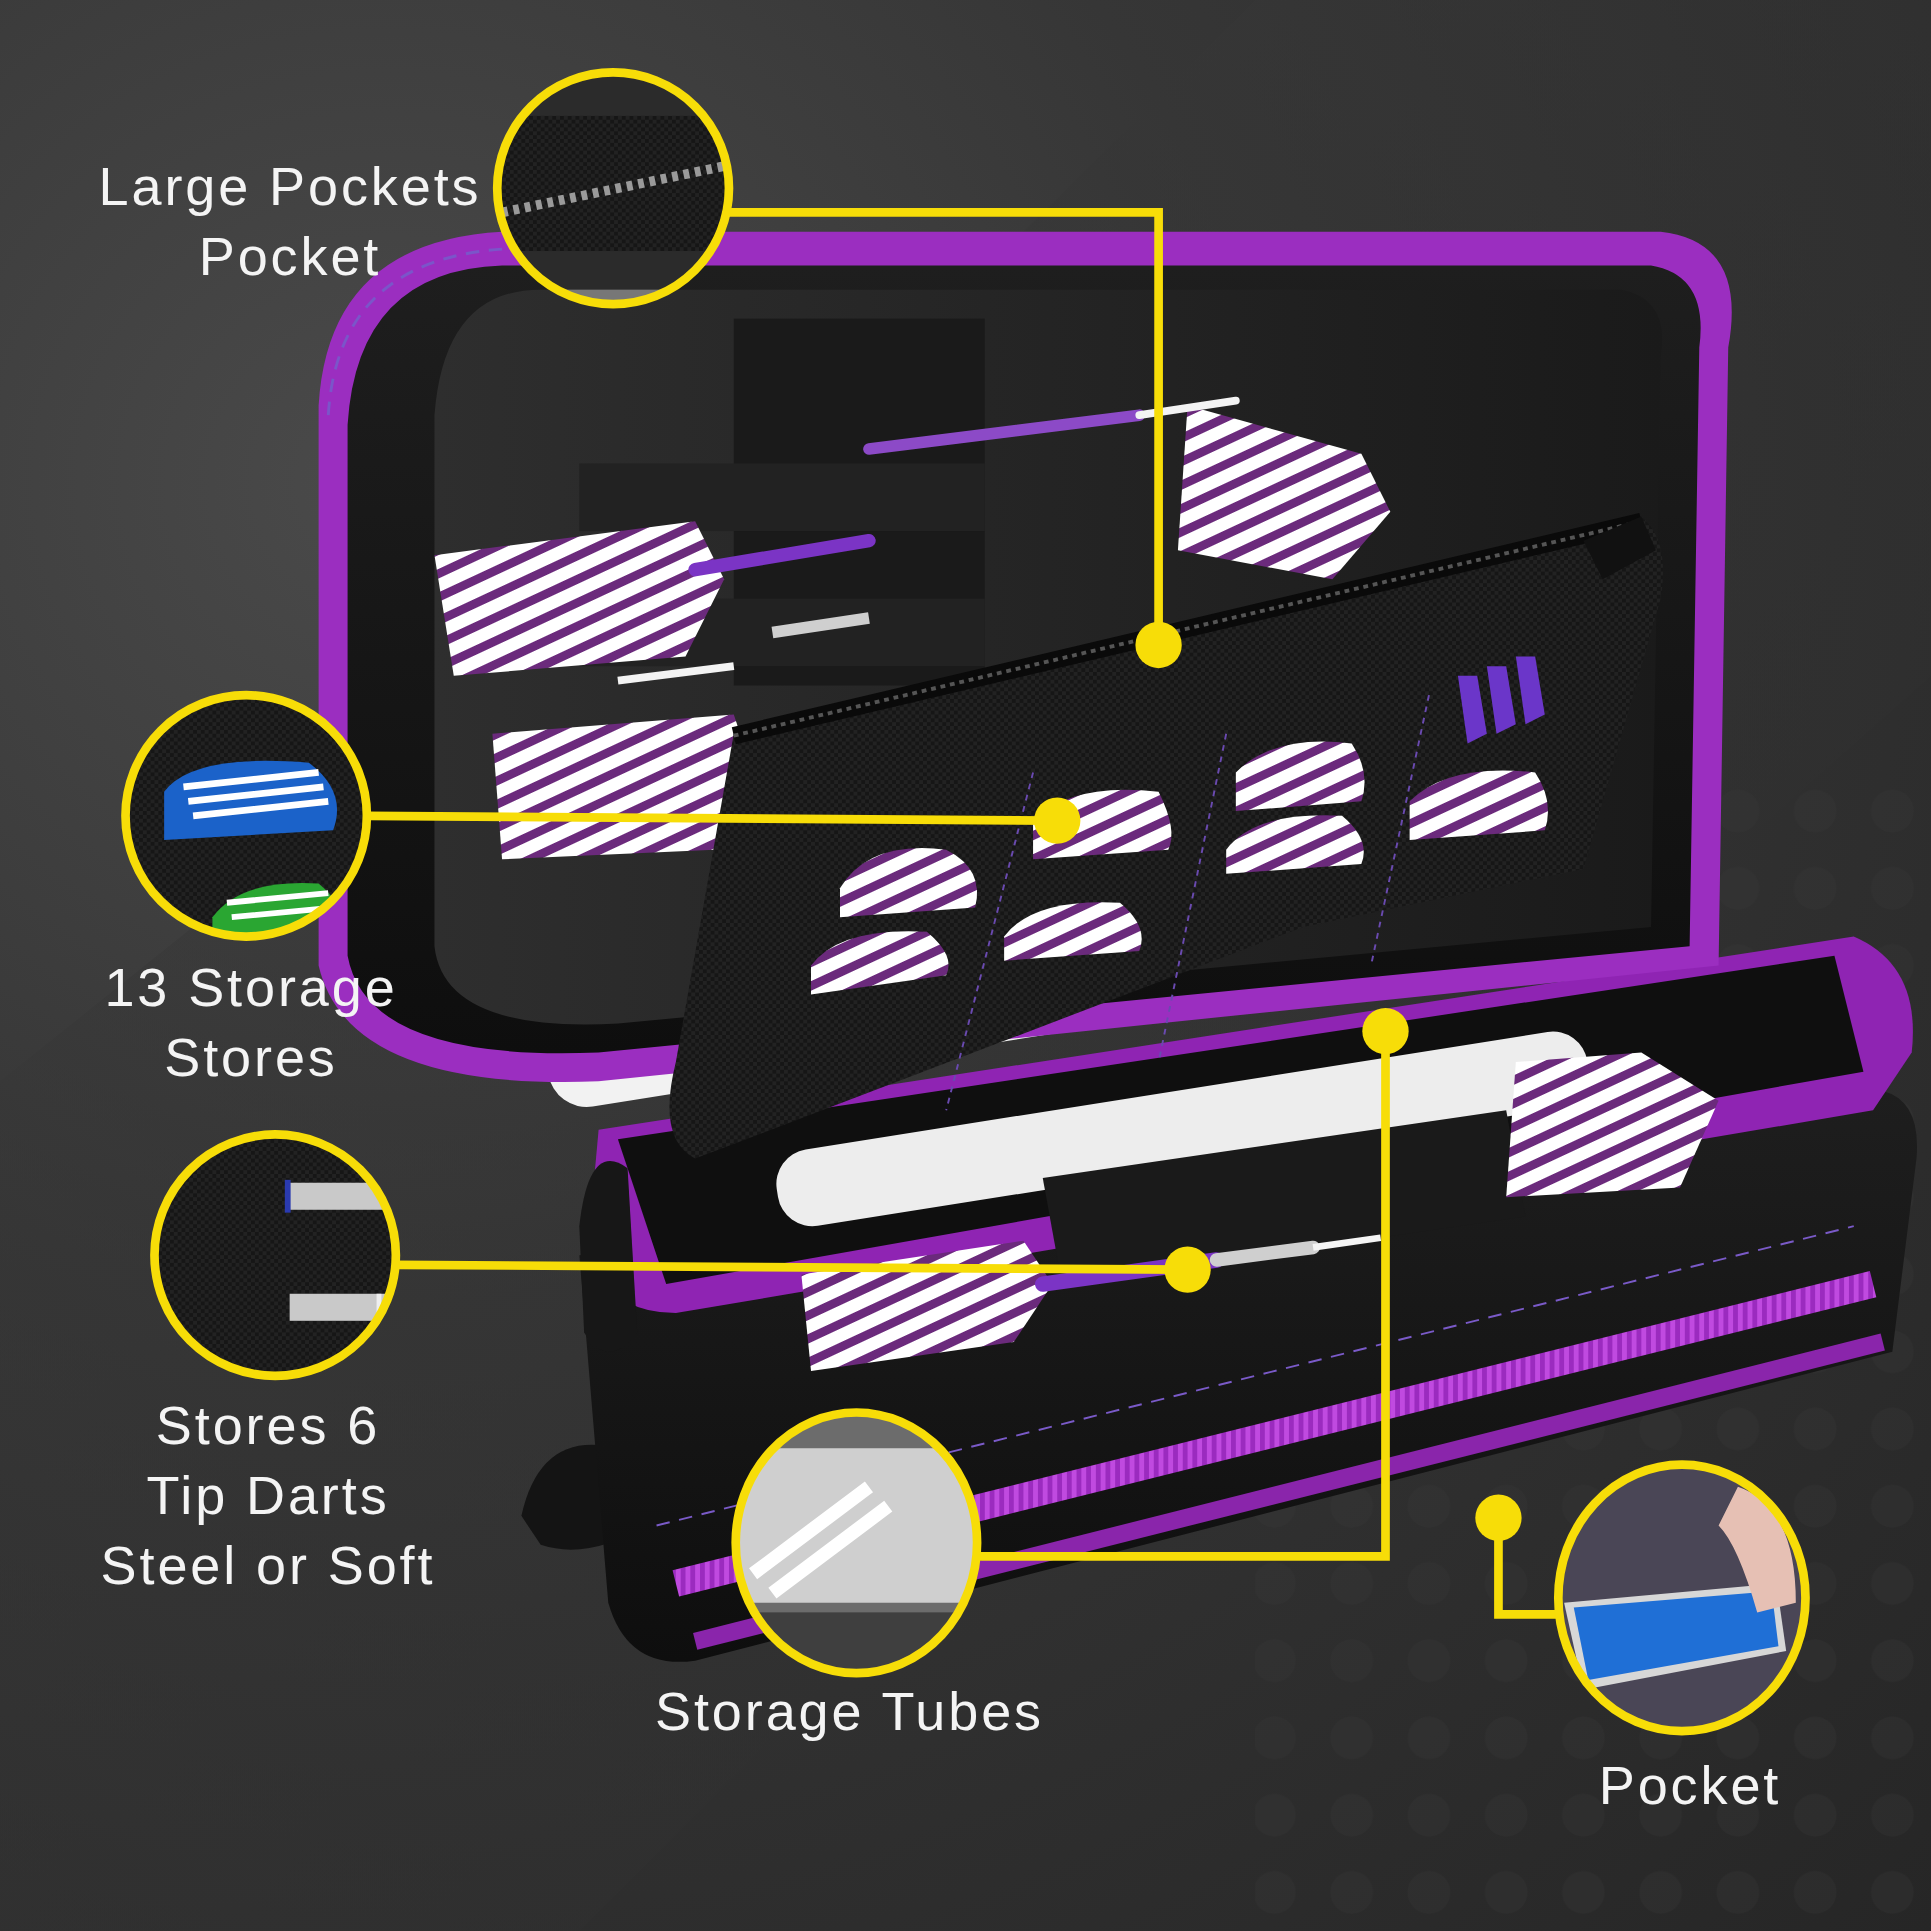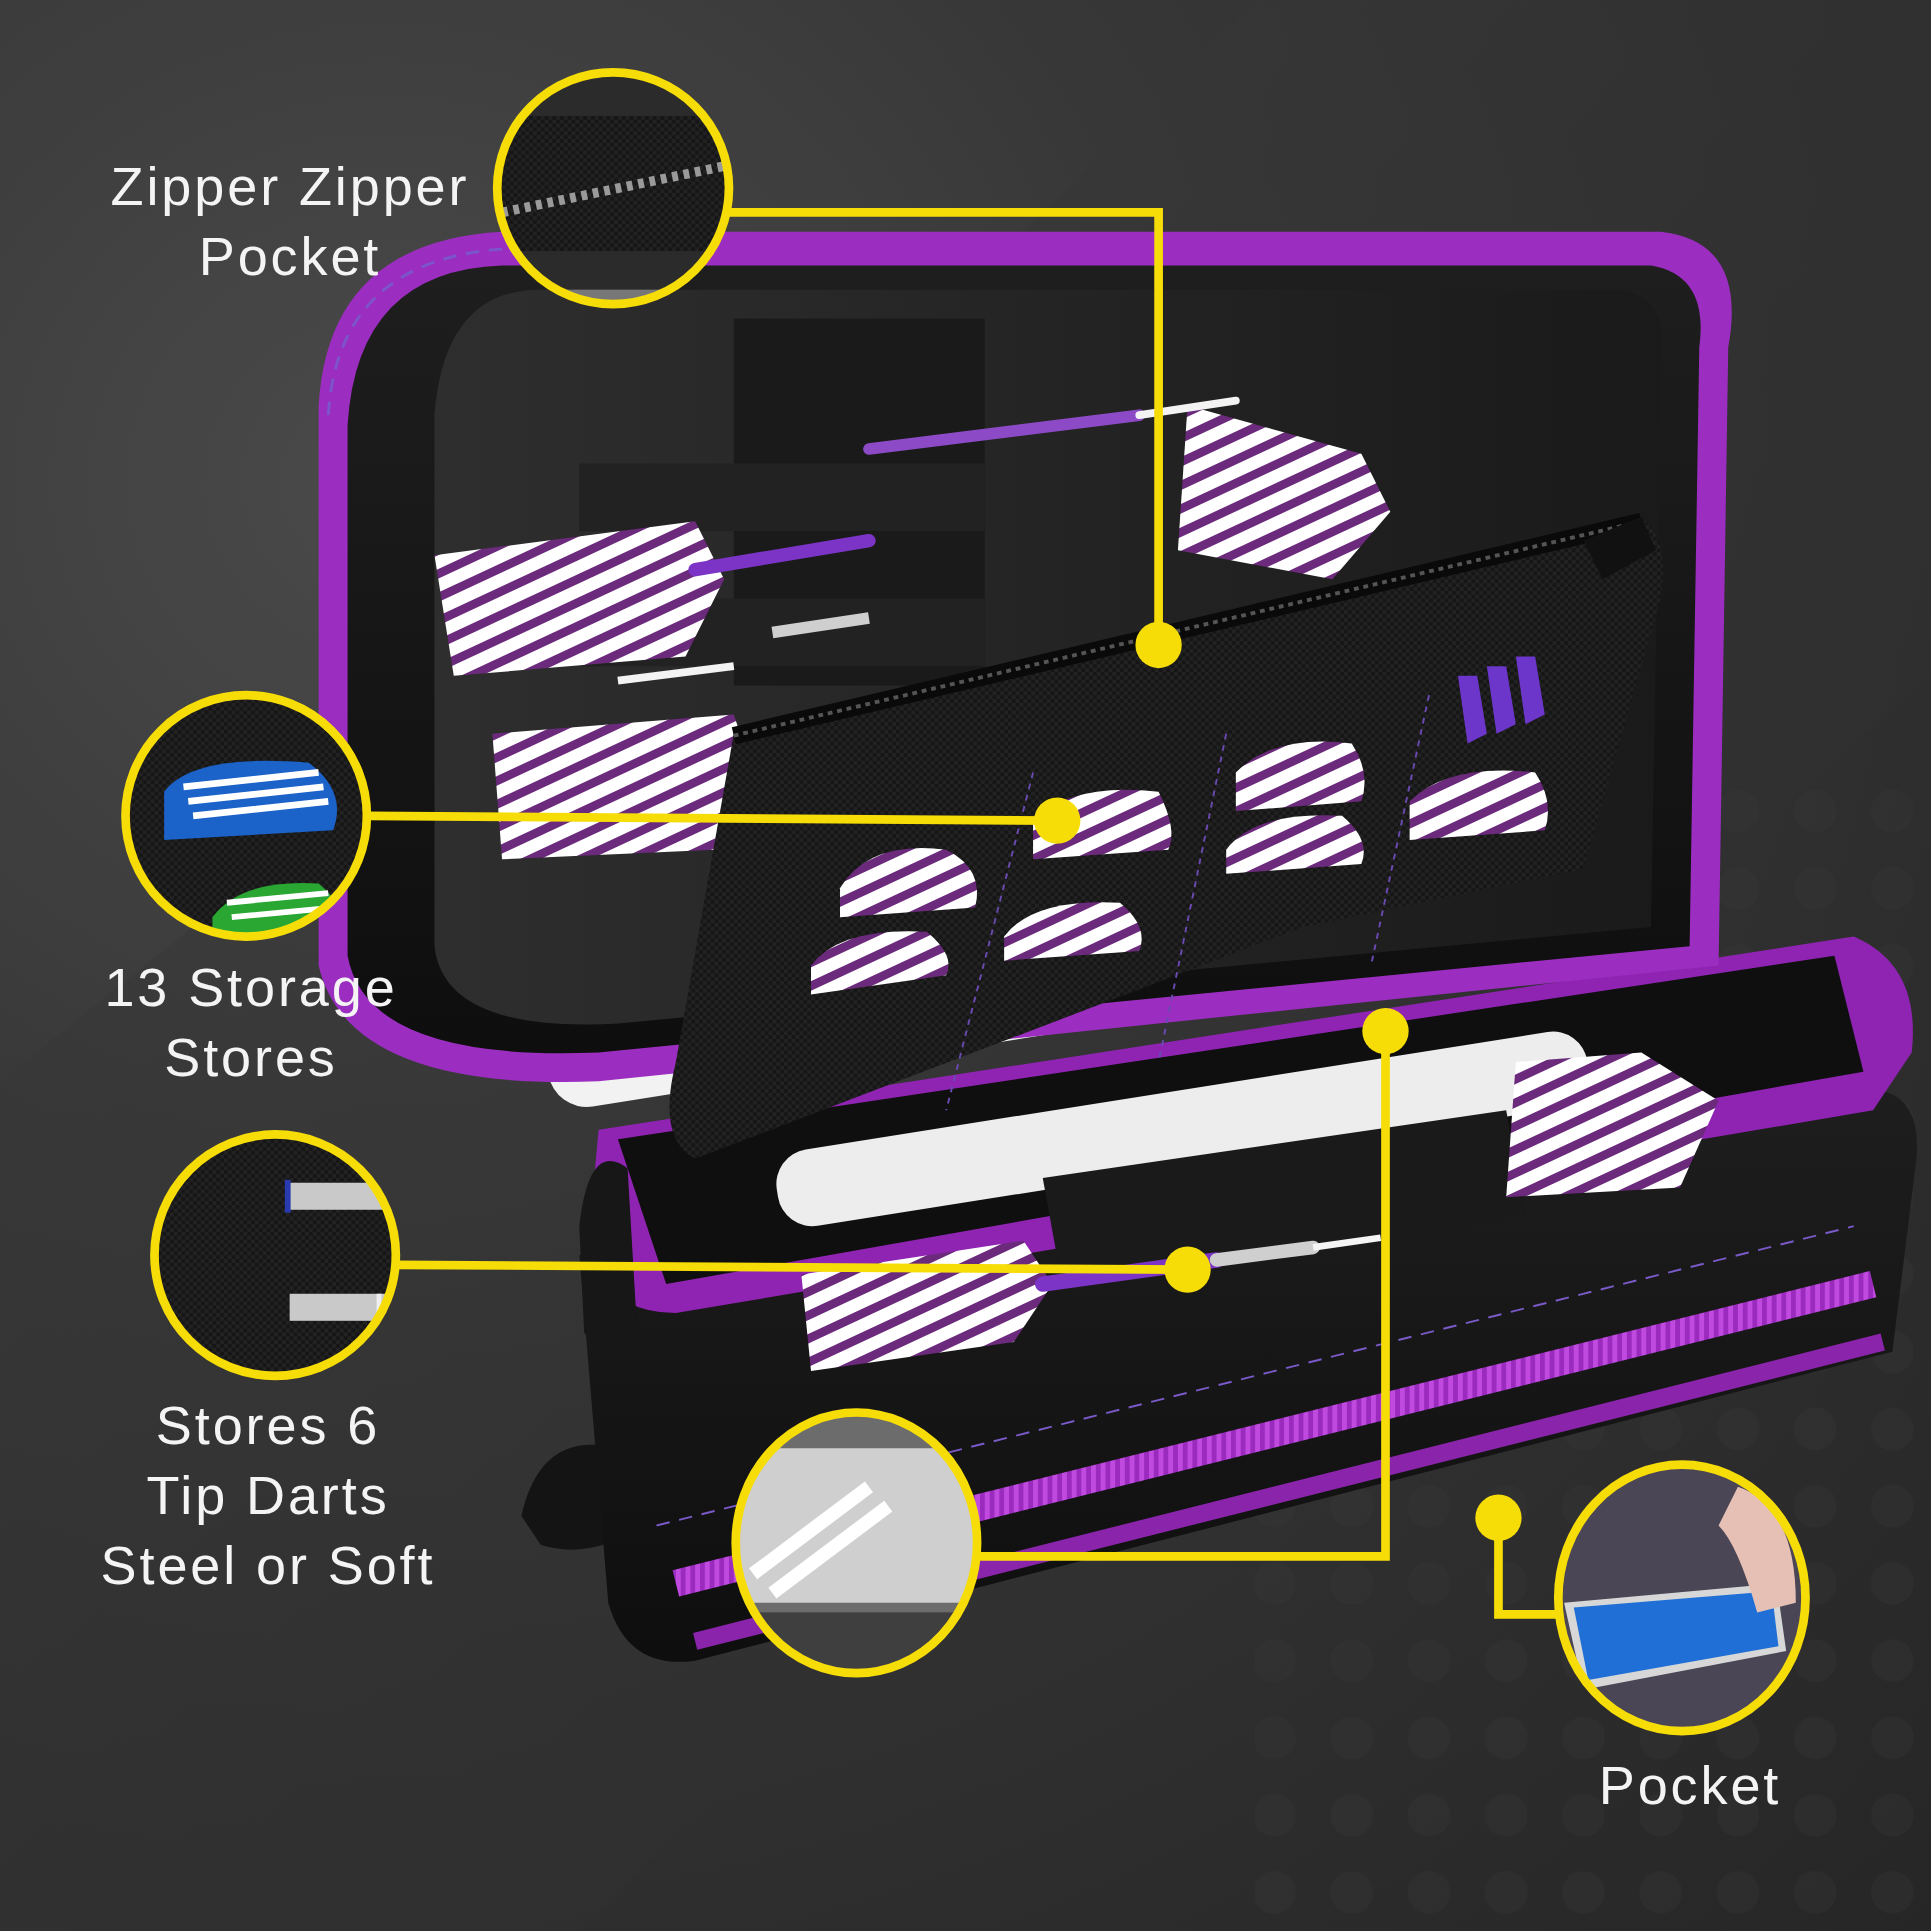--- a/index.html
+++ b/index.html
@@ -200,36 +200,37 @@
         <rect x="1600" y="1500" width="290" height="300" fill="#4a4656"></rect>
         <path d="M1620 1660 L1840 1640 L1850 1710 L1640 1750 Z" fill="#d7d7d7"></path>
         <path d="M1630 1665 L1835 1648 L1842 1705 L1645 1740 Z" fill="#1f6fd6"></path>
         <path d="M1800 1540 Q1860 1560 1860 1660 L1820 1670 Q1800 1600 1780 1580 Z" fill="#e6c0b4"></path>
       </g>
       <ellipse cx="1742" cy="1655" rx="128" ry="138" fill="none" stroke="#f7dd08" stroke-width="9"></ellipse>
     </g>
   </svg>
 
   <div class="label" style="left:97px;top:151px;width:386px;">
-    <div>Zipper Zipper</div>
+    <div>Large Pockets</div>
     <div>Pocket</div>
   </div>
 
   <div class="label" style="left:58px;top:952px;width:386px;">
     <div>13 Storage</div>
     <div>Stores</div>
   </div>
 
   <div class="label" style="left:75px;top:1390px;width:386px;">
     <div>Stores 6</div>
     <div>Tip Darts</div>
     <div>Steel or Soft</div>
   </div>
 
   <div class="label" style="left:521px;top:1676px;width:657px;">
+    <div>Storage Tubes</div>
   </div>
 
   <div class="label" style="left:1487px;top:1750px;width:406px;">
     <div>Pocket</div>
   </div>
 
 </div>
 
 
 </body></html>

